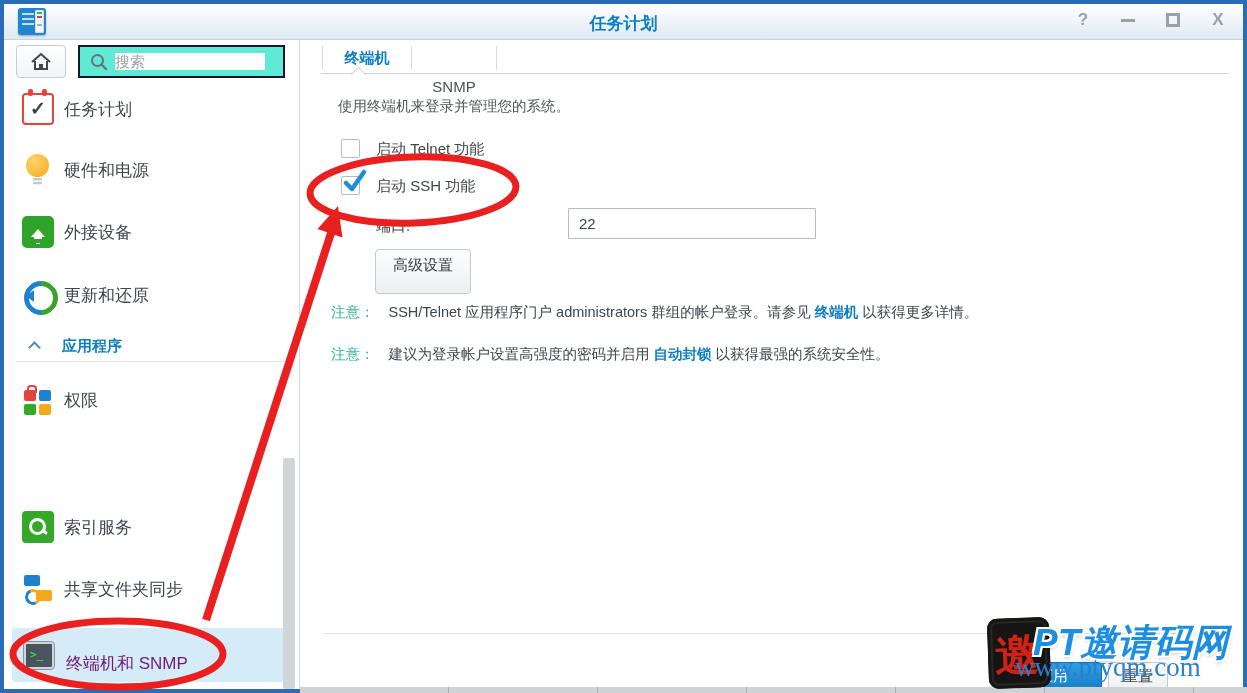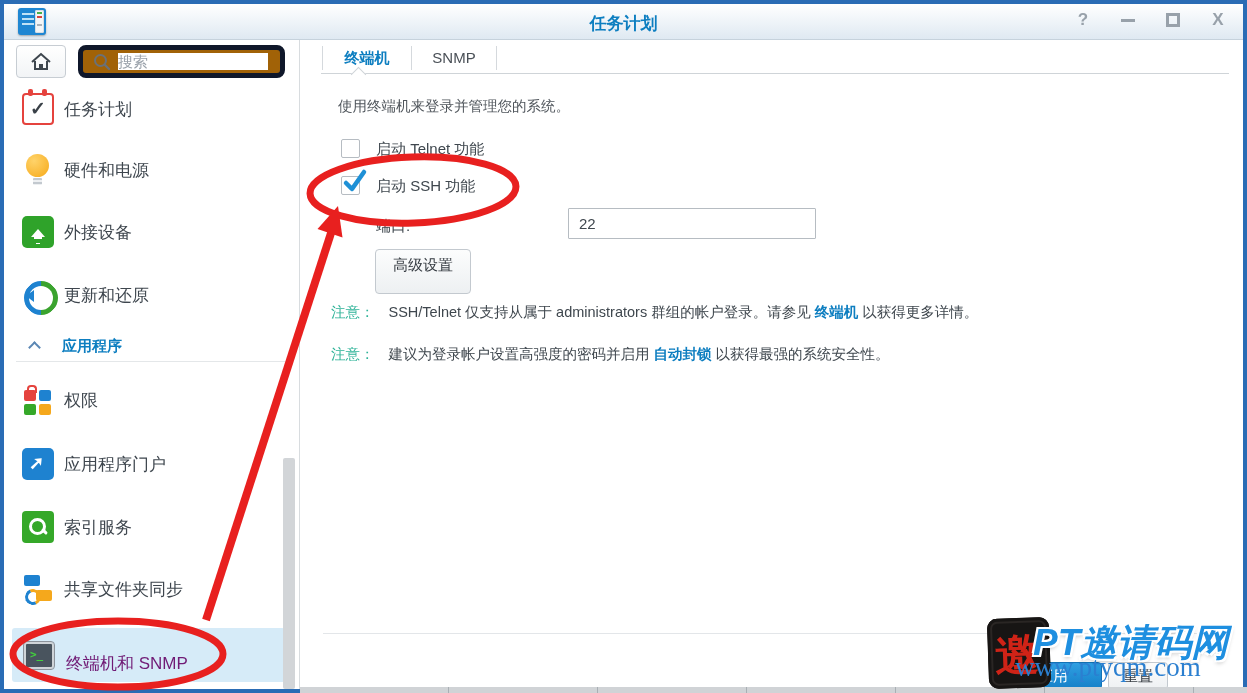--- a/index.html
+++ b/index.html
@@ -33,21 +33,21 @@
   .wc { width:18px; height:18px; position:relative; cursor:pointer; text-align:center; line-height:18px; }
   .wc-min::before { content:""; position:absolute; left:2px; right:2px; top:8px; height:3px; background:#98a1aa; }
   .wc-max::before { content:""; position:absolute; left:2px; right:2px; top:2px; bottom:2px; border:3px solid #98a1aa; }
   
   .sidebar { position:absolute; left:4px; top:40px; width:296px; bottom:4px;
     background:#fff; border-right:1px solid #d8dcdf; z-index:4; }
   .home-btn { position:absolute; left:12px; top:5px; width:50px; height:33px;
     background:linear-gradient(#ffffff,#f2f4f6); border:1px solid #c7cdd3; border-radius:4px;
     display:flex; align-items:center; justify-content:center; cursor:pointer; }
   .search-box { position:absolute; left:74px; top:5px; width:207px; height:33px;
-    background:#a16207; border:5px solid #0f172a; border-radius:8px;
+    background:#5eead4; border:2px solid #0f172a; border-radius:0;
     display:flex; align-items:center; padding-left:10px; }
   .search-box input { border:none; outline:none; font-size:15px; color:#5a626a; width:150px;
     font-family:"Liberation Sans",sans-serif; }
   .search-box input::placeholder { color:#9aa2ab; }
   .sb-item { position:absolute; left:0; width:282px; height:44px; display:flex; align-items:center;
     cursor:pointer; }
   .sb-item .icon { position:absolute; left:18px; width:32px; height:32px; }
   .sb-item .lbl { position:absolute; left:60px; font-size:17px; color:#3e464e; white-space:nowrap; }
   .sb-item.selected { left:8px; width:273px; background:#d6ebf8; border-radius:3px; }
   .sb-item.selected .lbl { color:#701a75;margin-top:16px; }
@@ -98,21 +98,21 @@
   .ic-fsync::after { content:""; position:absolute; left:3px; top:16px; width:10px; height:10px;
     border:3px solid #1e82d0; border-top-color:#f5a81c; border-right-color:#f5a81c; border-radius:50%; transform:rotate(20deg); }
   .ic-term { background:#49545e; border:2px solid #cfd4d8; outline:1px solid #8b929a; border-radius:3px; position:relative; }
   .ic-term::before { content:">_"; position:absolute; left:4px; top:4px; color:#43d13e;
     font-family:"DejaVu Sans Mono",monospace; font-size:11px; font-weight:bold; }
   
   .content { position:absolute; left:301px; top:40px; right:4px; bottom:4px; background:#fff; z-index:3; }
   .tab { position:absolute; top:2px; height:31px; line-height:31px; text-align:center; font-size:15px; cursor:pointer; }
   .tab-sep { position:absolute; top:6px; width:1px; height:24px; background:#d5d9dd; }
   .tab.active { color:#0d7ec0; font-weight:bold; }
-  .tab.inactive { color:#4a5057; }
+  .tab.inactive { color:#4a5057;margin-top:29px; }
   .tab-line { position:absolute; left:20px; right:14px; top:33px; height:1px; background:#cfd4d8; }
   .tab-notch { position:absolute; left:52px; top:29px; width:11px; height:11px; background:#fff;
     border-left:1px solid #cfd4d8; border-top:1px solid #cfd4d8; transform:rotate(45deg); }
   .desc { position:absolute; left:37px; top:57px; font-size:14.5px; color:#50565c; }
   .checkbox { position:absolute; width:19px; height:19px; background:#fff; border:1px solid #b6bcc2; border-radius:2px; cursor:pointer; }
   .cb-label { position:absolute; left:75px; font-size:15px; color:#3f474e; cursor:default; }
   .check-svg { position:absolute; left:1px; top:-6px; overflow:visible; }
   .port-label { position:absolute; left:75px; top:177px; font-size:15px; color:#3f474e; }
   .port-input { position:absolute; left:267px; top:168px; width:248px; height:31px;
     border:1px solid #b6bcc2; border-radius:1px; padding-left:10px; font-size:15px; color:#3f474e;
@@ -199,24 +199,20 @@
   <div class="sb-section" style="top:291px">
     <span class="chev"></span>
     <span class="lbl">应用程序</span>
   </div>
   <div class="sb-divider" style="top:321px"></div>
 
   <div class="sb-item" style="top:338px">
     <span class="icon ic-priv"></span>
     <span class="lbl">权限</span>
   </div>
-  <div class="sb-item" style="top:402px">
-    <span class="icon ic-portal"></span>
-    <span class="lbl">应用程序门户</span>
-  </div>
   <div class="sb-item" style="top:465px">
     <span class="icon ic-index"></span>
     <span class="lbl">索引服务</span>
   </div>
   <div class="sb-item" style="top:527px">
     <span class="icon ic-fsync"></span>
     <span class="lbl">共享文件夹同步</span>
   </div>
   <div class="sb-item selected" style="top:588px; height:54px">
     <span class="icon ic-term" style="left:12px; width:30px; height:27px"></span>
@@ -246,21 +242,21 @@
     </svg>
   </div>
   <div class="cb-label" style="top:137px">启动 SSH 功能</div>
 
   <div class="port-label">端口:</div>
   <input class="port-input" type="text" value="22" style="">
 
   <div class="adv-btn">高级设置</div>
 
   <div class="note" style="top:263px">
-    <span class="pre">注意：</span><span>SSH/Telnet 仅支持从属于 administrators 群组的帐户登录。请参见 </span><span class="lnk">终端机</span><span> 以获得更多详情。</span>
+    <span class="pre">注意：</span><span>SSH/Telnet 应用程序门户 administrators 群组的帐户登录。请参见 </span><span class="lnk">终端机</span><span> 以获得更多详情。</span>
   </div>
   <div class="note" style="top:305px">
     <span class="pre">注意：</span><span>建议为登录帐户设置高强度的密码并启用 </span><span class="lnk">自动封锁</span><span> 以获得最强的系统安全性。</span>
   </div>
 
   <div class="bottom-line"></div>
   <div class="apply-btn">应用</div>
   <div class="reset-btn">重置</div>
 </div>
 

